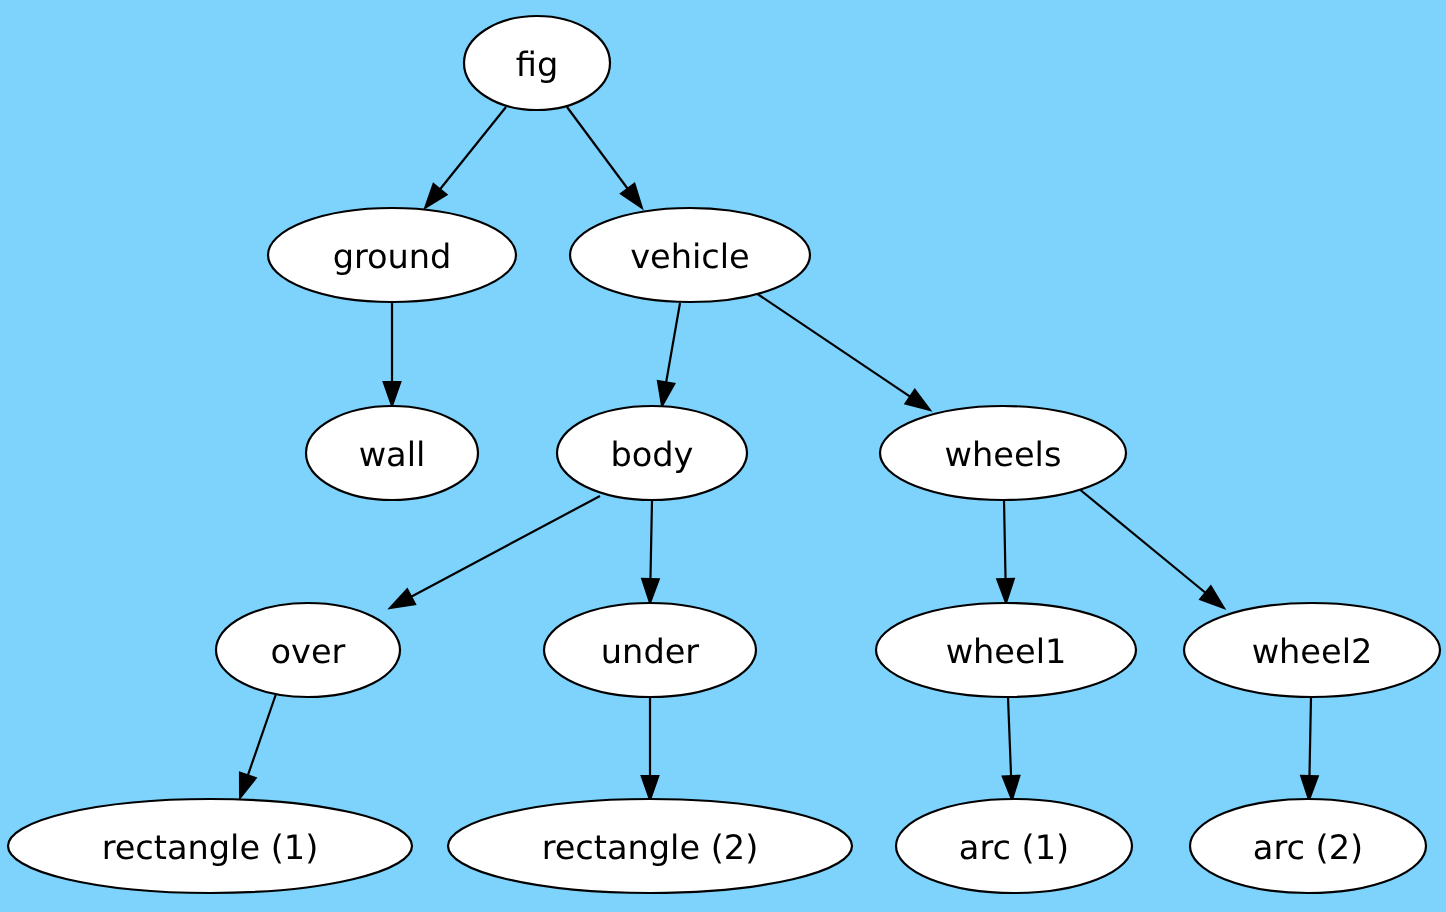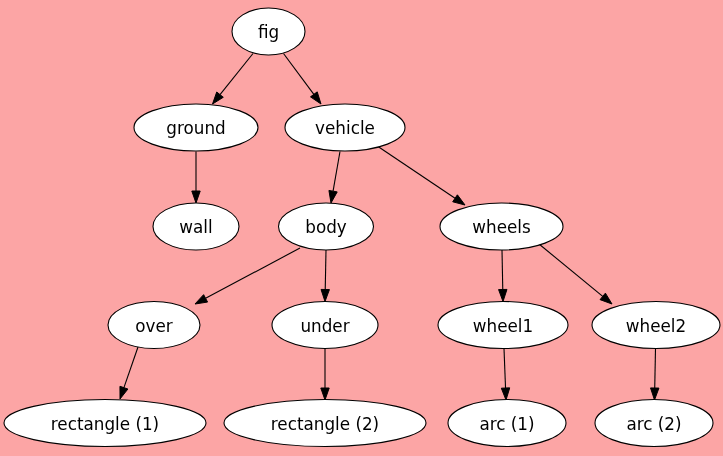--- a/index.html
+++ b/index.html
@@ -7,21 +7,21 @@
     padding: 0;
     background: #ffffff;
   }
   body {
     font-family: "DejaVu Sans", sans-serif;
   }
   #graph-canvas {
     position: relative;
     width: 723px;
     height: 456px;
-    background: #fca5a5;
+    background: #7dd3fc;
     overflow: hidden;
   }
   #graph-svg {
     position: absolute;
     top: 0;
     left: 0;
     width: 723px;
     height: 456px;
     display: block;
   }

